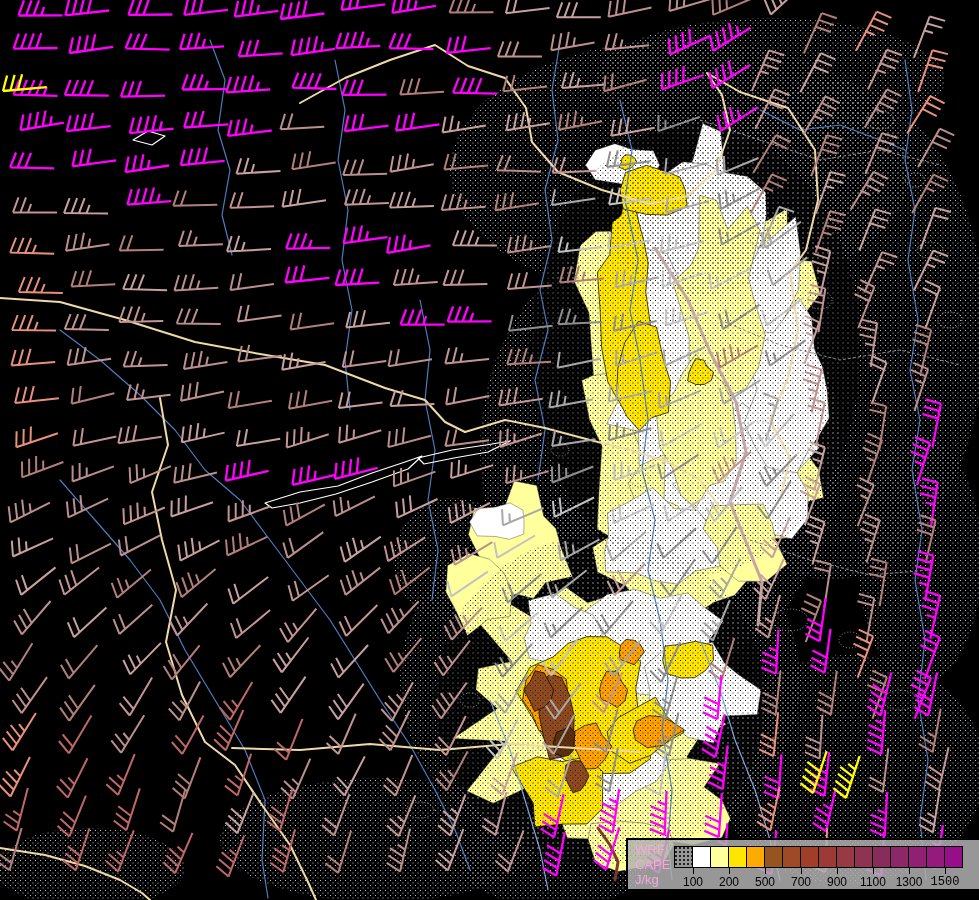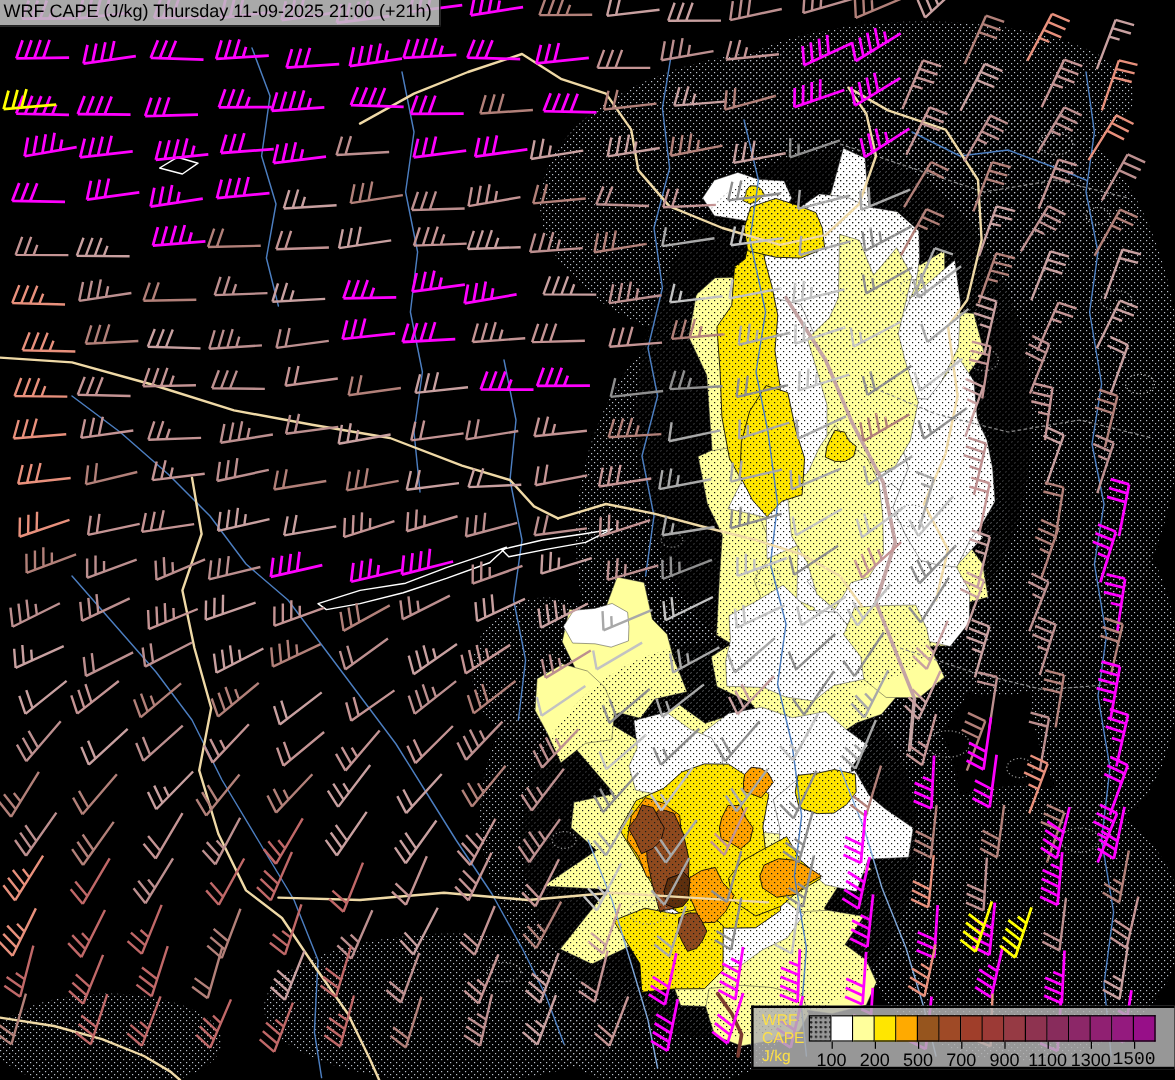--- a/index.html
+++ b/index.html
@@ -6,30 +6,30 @@
   #app{position:relative;width:979px;height:900px;background:#000;overflow:hidden;
        font-family:"Liberation Sans",sans-serif;}
   #map{position:absolute;left:0;top:0;}
   #titlebox{position:absolute;left:0;top:0;}
   .tline{display:table;background:rgba(192,192,192,0.88);color:#000;font-size:15px;
          line-height:20px;padding:0 6px 1px 3px;border-right:1px solid #000;
          border-bottom:1px solid #000;white-space:nowrap;}
   #legend{position:absolute;left:626px;top:838px;width:353px;height:53px;
           background:rgba(178,178,178,0.85);border-top:2px solid #000;
           border-bottom:2px solid #000;border-left:2px solid #000;box-sizing:border-box;}
-  #legend-label{position:absolute;left:7px;top:2px;font-size:13px;line-height:15px;color:#fde047;}
+  #legend-label{position:absolute;left:7px;top:2px;font-size:13px;line-height:15px;color:#f9a8d4;}
   #legend-scale{position:absolute;left:46px;top:6px;width:300px;height:45px;}
   .lrow{display:flex;}
   .lbox{width:18px;height:22px;border:1px solid #000;border-left:none;box-sizing:border-box;}
   .lbox.first{border-left:1px solid #000;width:19px;}
   .lbox.stipple{background-color:transparent;
       background-image:radial-gradient(circle at 1px 1px,#222 0.8px,rgba(0,0,0,0) 1.3px);
       background-size:4px 4px;}
   .ltick{position:absolute;width:1px;height:6px;background:#000;top:22px;}
-  .llabel{position:absolute;top:29px;font-size:15px;color:#000;transform:translateX(-50%);}
+  .llabel{position:absolute;top:29px;font-size:12px;color:#000;transform:translateX(-50%);}
 </style>
 </head>
 <body>
 
 <div id="app">
   <svg id="map" width="979" height="900" viewBox="0 0 979 900">
       <defs>
         <pattern id="dotsL" width="5" height="5" patternUnits="userSpaceOnUse">
           <rect x="0" y="0" width="1" height="1" fill="#B9BFC9"></rect>
           <rect x="2.5" y="2.5" width="1" height="1" fill="#B9BFC9"></rect>
@@ -550,21 +550,20 @@
       <path d="M771.4 874.2 L776.3 830.5 M771.4 874.2 L757.1 867.1 M772.3 866.8 L757.9 859.7 M773.1 859.3 L758.8 852.2 " fill="none" stroke="#FF00FF" stroke-width="2.3" stroke-linecap="butt"></path>
       <path d="M825.5 872.0 L827.1 828.1 M825.5 872.0 L810.7 866.0 M825.8 864.5 L811.0 858.5 M826.1 857.0 L811.2 851.0 " fill="none" stroke="#E8907C" stroke-width="2" stroke-linecap="butt"></path>
       <path d="M881.3 875.8 L884.2 831.9 M881.3 875.8 L866.7 869.3 M881.8 868.3 L867.1 861.8 M882.3 860.8 L867.6 854.4 " fill="none" stroke="#FF00FF" stroke-width="2.3" stroke-linecap="butt"></path>
       <path d="M936.1 868.6 L942.9 825.2 M936.1 868.6 L922.1 860.9 M937.2 861.2 L923.2 853.5 M938.4 853.8 L924.4 846.1 M939.6 846.4 L931.7 842.1 " fill="none" stroke="#FF00FF" stroke-width="2.3" stroke-linecap="butt"></path>
       <path d="M3.0 91.0 L46.8 87.2 M3.0 91.0 L7.1 75.5 M10.5 90.3 L14.6 74.9 M17.9 89.7 L22.1 74.2 " fill="none" stroke="#FFFF00" stroke-width="2.3" stroke-linecap="butt"></path>
       <path d="M813.0 793.0 L826.6 751.2 M813.0 793.0 L800.4 783.1 M815.3 785.9 L802.7 776.0 M817.6 778.7 L805.0 768.9 M820.0 771.6 L807.3 761.8 " fill="none" stroke="#FFFF00" stroke-width="2.3" stroke-linecap="butt"></path>
       <path d="M846.0 798.0 L859.6 756.2 M846.0 798.0 L833.4 788.1 M848.3 790.9 L835.7 781.0 M850.6 783.7 L838.0 773.9 M853.0 776.6 L840.3 766.8 M855.3 769.5 L848.2 763.9 " fill="none" stroke="#FFFF00" stroke-width="2.3" stroke-linecap="butt"></path>
     </svg>
 
   <div id="titlebox">
-    <div class="tline">WRF CAPE (J/kg) Thursday 11-09-2025 21:00 (+21h)</div>
   </div>
 
   <div id="legend">
     <div id="legend-label">
       <div>WRF</div>
       <div>CAPE</div>
       <div>J/kg</div>
     </div>
     <div id="legend-scale">
       <div class="lrow" id="legend-boxes">

